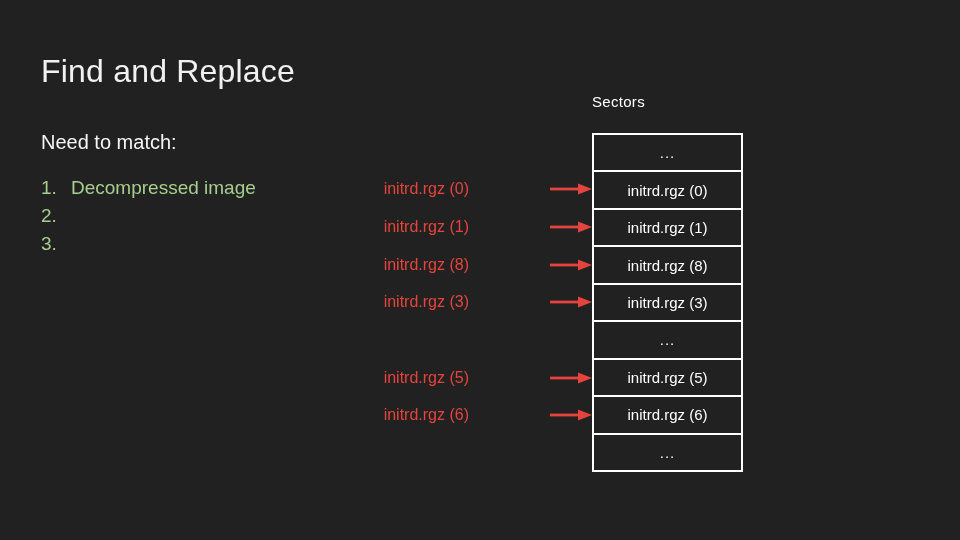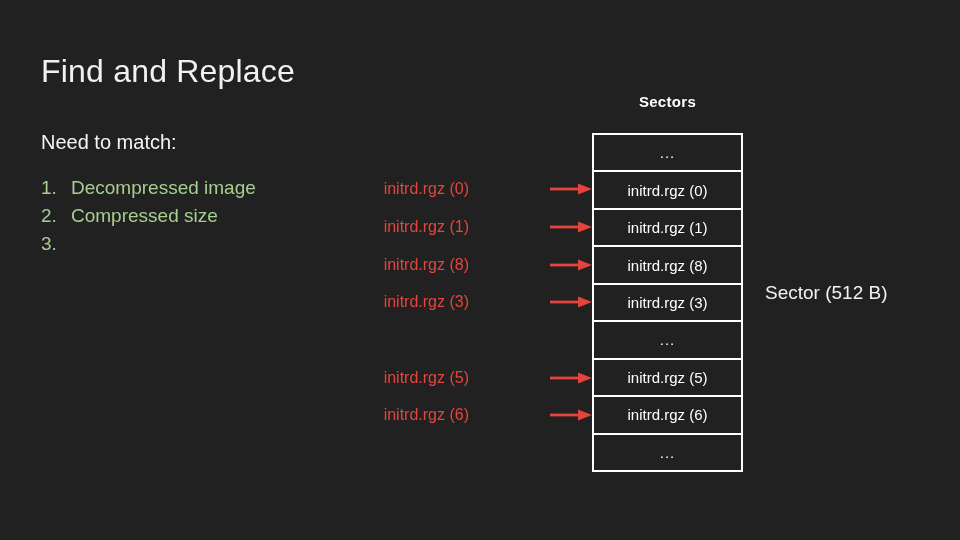--- a/index.html
+++ b/index.html
@@ -59,23 +59,23 @@
     flex: 0 0 30px;
     color: #a6ce8e;
   }
 
   
   #sectors-heading {
     position: absolute;
     left: 592px;
     top: 93px;
     width: 151px;
-    text-align: center;
+    text-align: left;
     font-size: 15px;
-    font-weight: bold;
+    font-weight: normal;
     color: #ffffff;
     letter-spacing: 0.3px;
   }
 
   #sector-table {
     position: absolute;
     left: 592px;
     top: 133px;
     width: 151px;
     height: 339px;
@@ -155,21 +155,20 @@
 
   <div id="subtitle">Need to match:</div>
 
   <ol id="match-list">
       <li>
         <span class="num">1.</span>
         <span>Decompressed image</span>
       </li>
       <li>
         <span class="num">2.</span>
-        <span>Compressed size</span>
       </li>
       <li>
         <span class="num">3.</span>
       </li>
     </ol>
 
   <div id="sectors-heading">Sectors</div>
 
   <div id="sector-table">
       <div class="sector-row ellipsis">...</div>
@@ -221,15 +220,14 @@
       </div>
       <div class="annot-row" style="top: 263.667px; height: 37.6667px;">
         <div class="annot-label">initrd.rgz (6)</div>
         <svg class="annot-arrow" viewBox="0 0 42 12">
           <rect x="0" y="4.6" width="30" height="2.8" fill="#e5443c"></rect>
           <polygon points="28,0.5 42,6 28,11.5" fill="#e5443c"></polygon>
         </svg>
       </div>
     </div>
 
-  <div id="sector-caption">Sector (512 B)</div>
 
 </div>
 
 </body></html>

